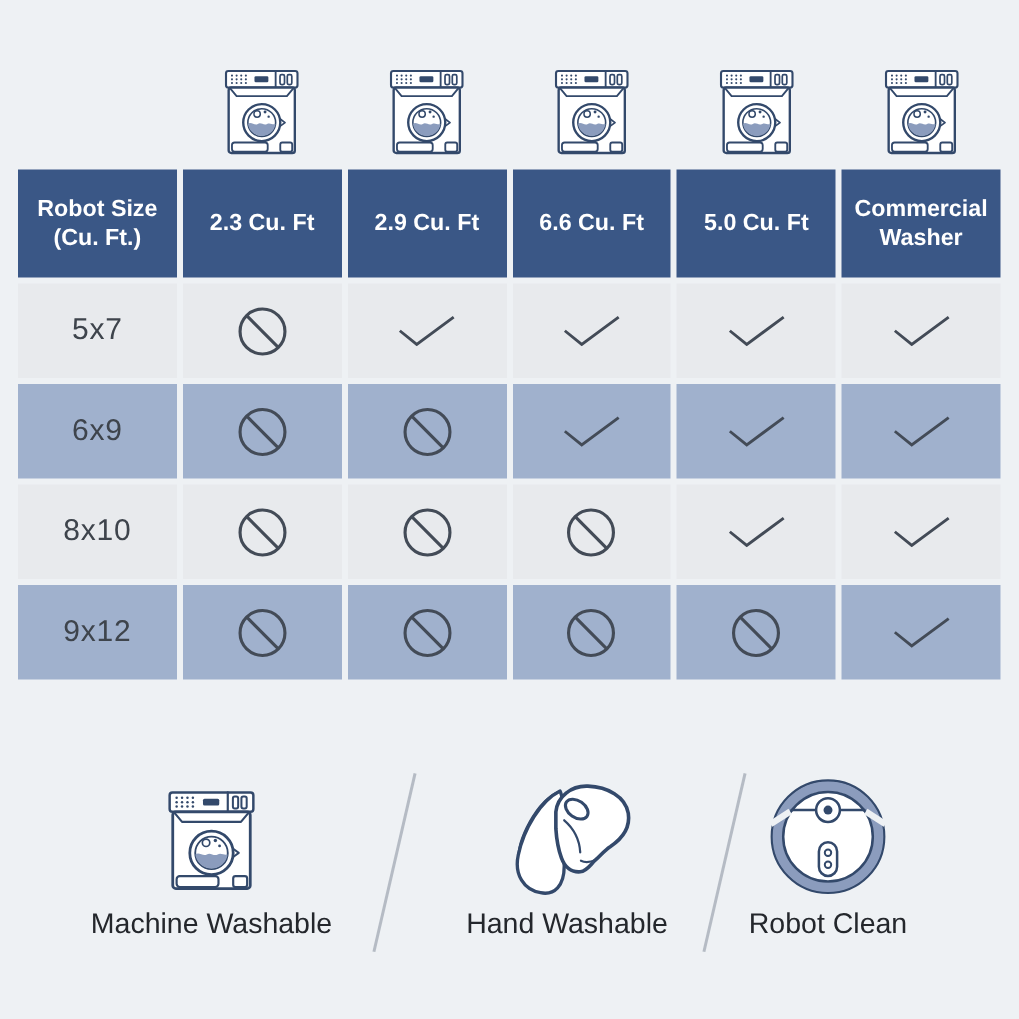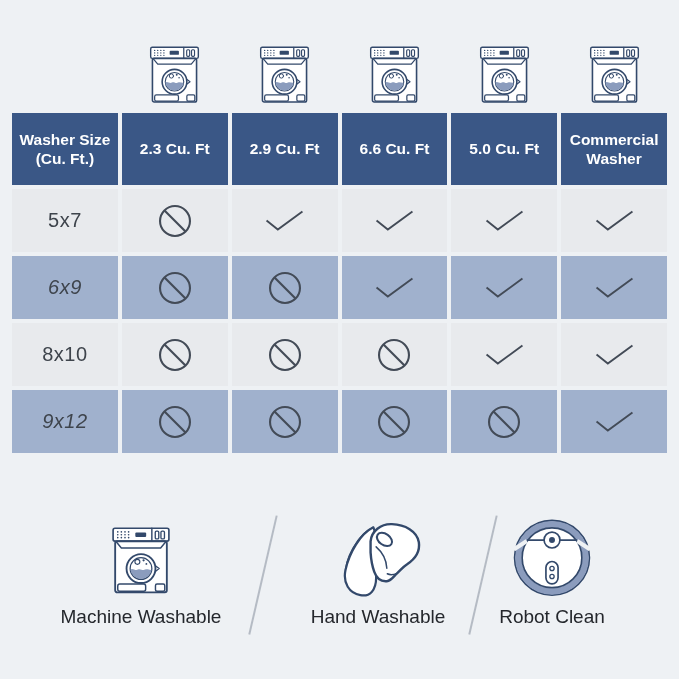--- a/index.html
+++ b/index.html
@@ -17,21 +17,21 @@
     grid-template-columns:repeat(6,1fr);gap:4px;}
   .top-icons .cell{display:flex;justify-content:center;align-items:flex-end;height:64px;}
   
   .tbl{position:absolute;left:12px;top:113px;width:655px;display:grid;
     grid-template-columns:repeat(6,1fr);gap:4px;}
   .th{background:var(--header-blue);color:var(--header-text);height:72px;display:flex;
     align-items:center;justify-content:center;text-align:center;font-size:15.5px;
     font-weight:700;line-height:1.25;padding:0 7px;box-sizing:border-box;}
   .td{height:63px;display:flex;align-items:center;justify-content:center;}
   .row-light{background:var(--row-light);}
-  .row-blue{background:var(--row-blue);font-style:italic;}
+  .row-blue{background:var(--row-blue);}
   .row-label{font-size:20px;color:var(--row-label-text);letter-spacing:0.5px;}
   
   .leg-item{position:absolute;top:515px;width:200px;display:flex;flex-direction:column;align-items:center;}
   .leg-icon{height:82px;display:flex;align-items:flex-end;justify-content:center;}
   .leg-label{margin-top:9px;font-size:19px;color:var(--legend-text);white-space:nowrap;}
   .leg-div{position:absolute;width:1.5px;height:122px;background:var(--divider);
     transform:rotate(13deg);opacity:.8;}
   
   .ln{stroke:var(--icon-outline);fill:none;stroke-linecap:round;stroke-linejoin:round;}
   .lnw{stroke:var(--icon-outline);fill:#ffffff;stroke-linecap:round;stroke-linejoin:round;}
@@ -134,21 +134,21 @@
 </div>
       <div class="cell">
   <svg viewBox="0 0 60 68" width="53" height="60" preserveAspectRatio="xMidYMax meet">
           <use href="#sym-washer"></use>
         </svg>
 </div>
     </div>
 
   <div class="tbl" id="tbl">
 
-  <div class="th">Washer Size (Cu. Ft.)</div>
+  <div class="th">Robot Size (Cu. Ft.)</div>
       <div class="th">2.3 Cu. Ft</div>
       <div class="th">2.9 Cu. Ft</div>
       <div class="th">6.6 Cu. Ft</div>
       <div class="th">5.0 Cu. Ft</div>
       <div class="th">Commercial Washer</div>
       <div class="td row-label row-light">5x7</div>
       <div class="td row-light">
   <svg viewBox="0 0 38 38" width="36" height="36">
           <use href="#sym-no"></use>
         </svg>

